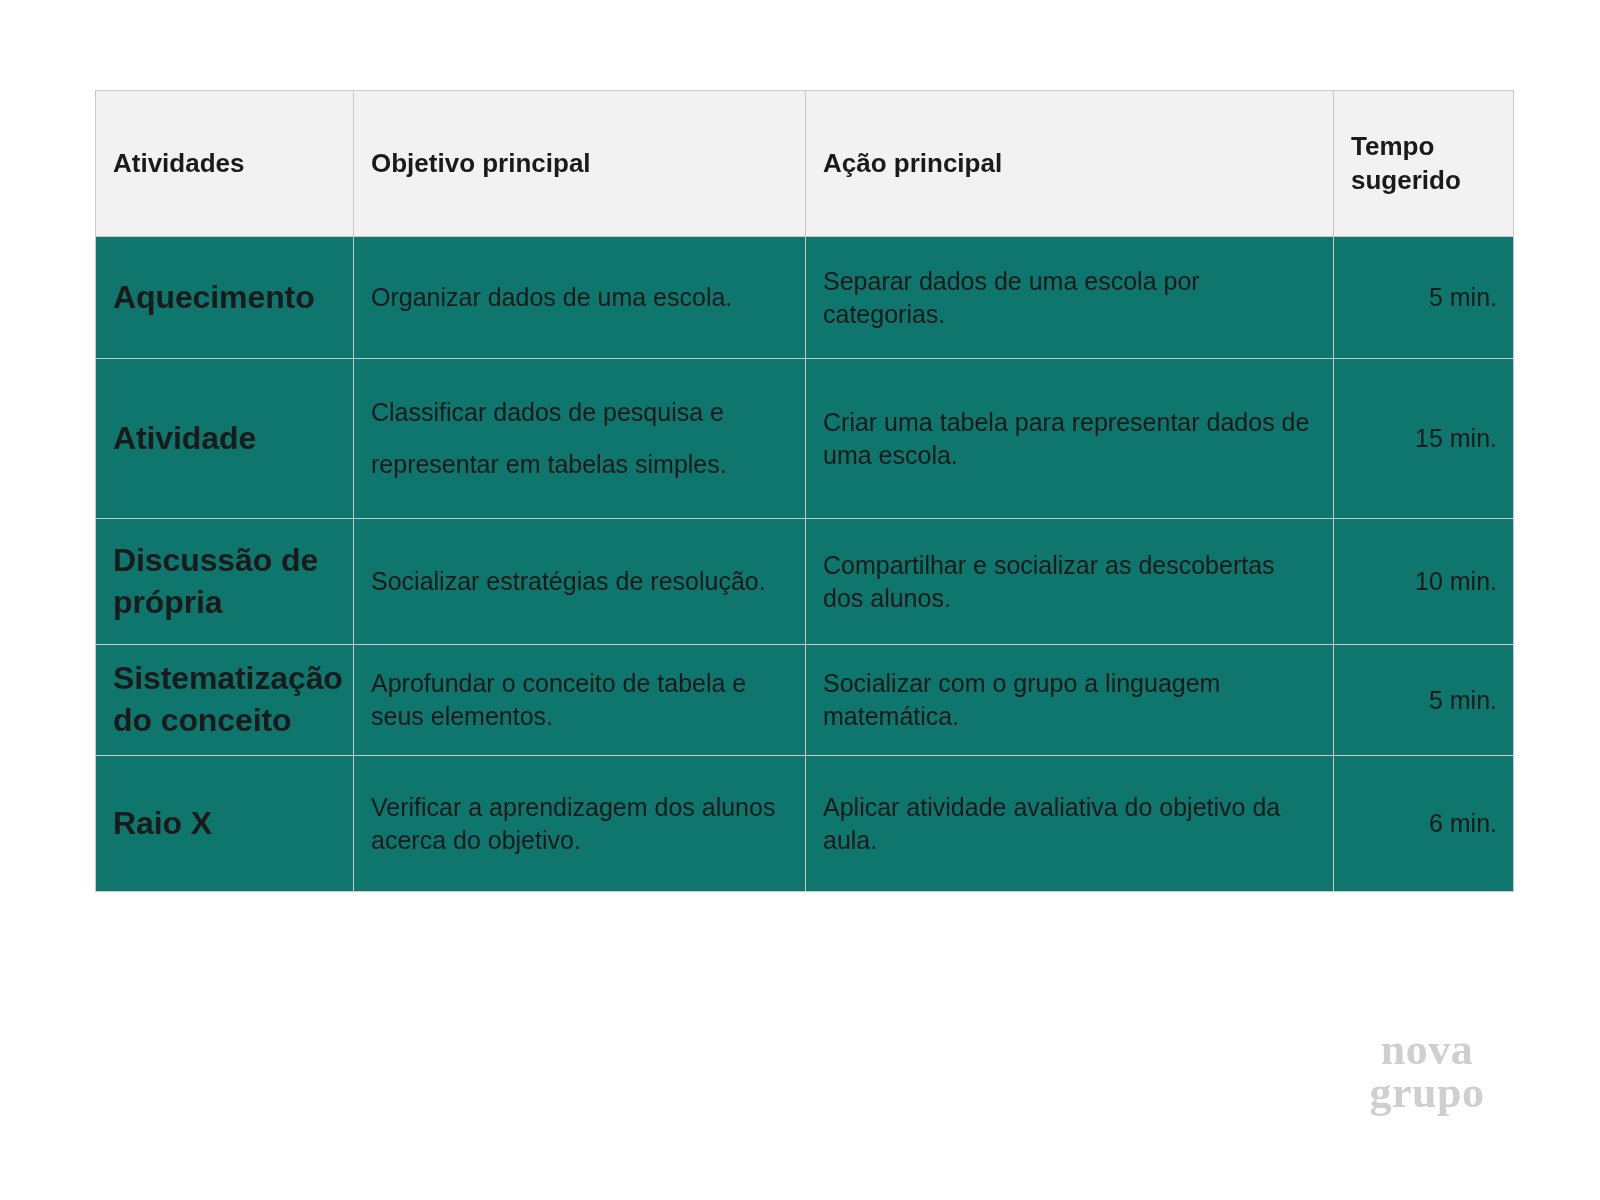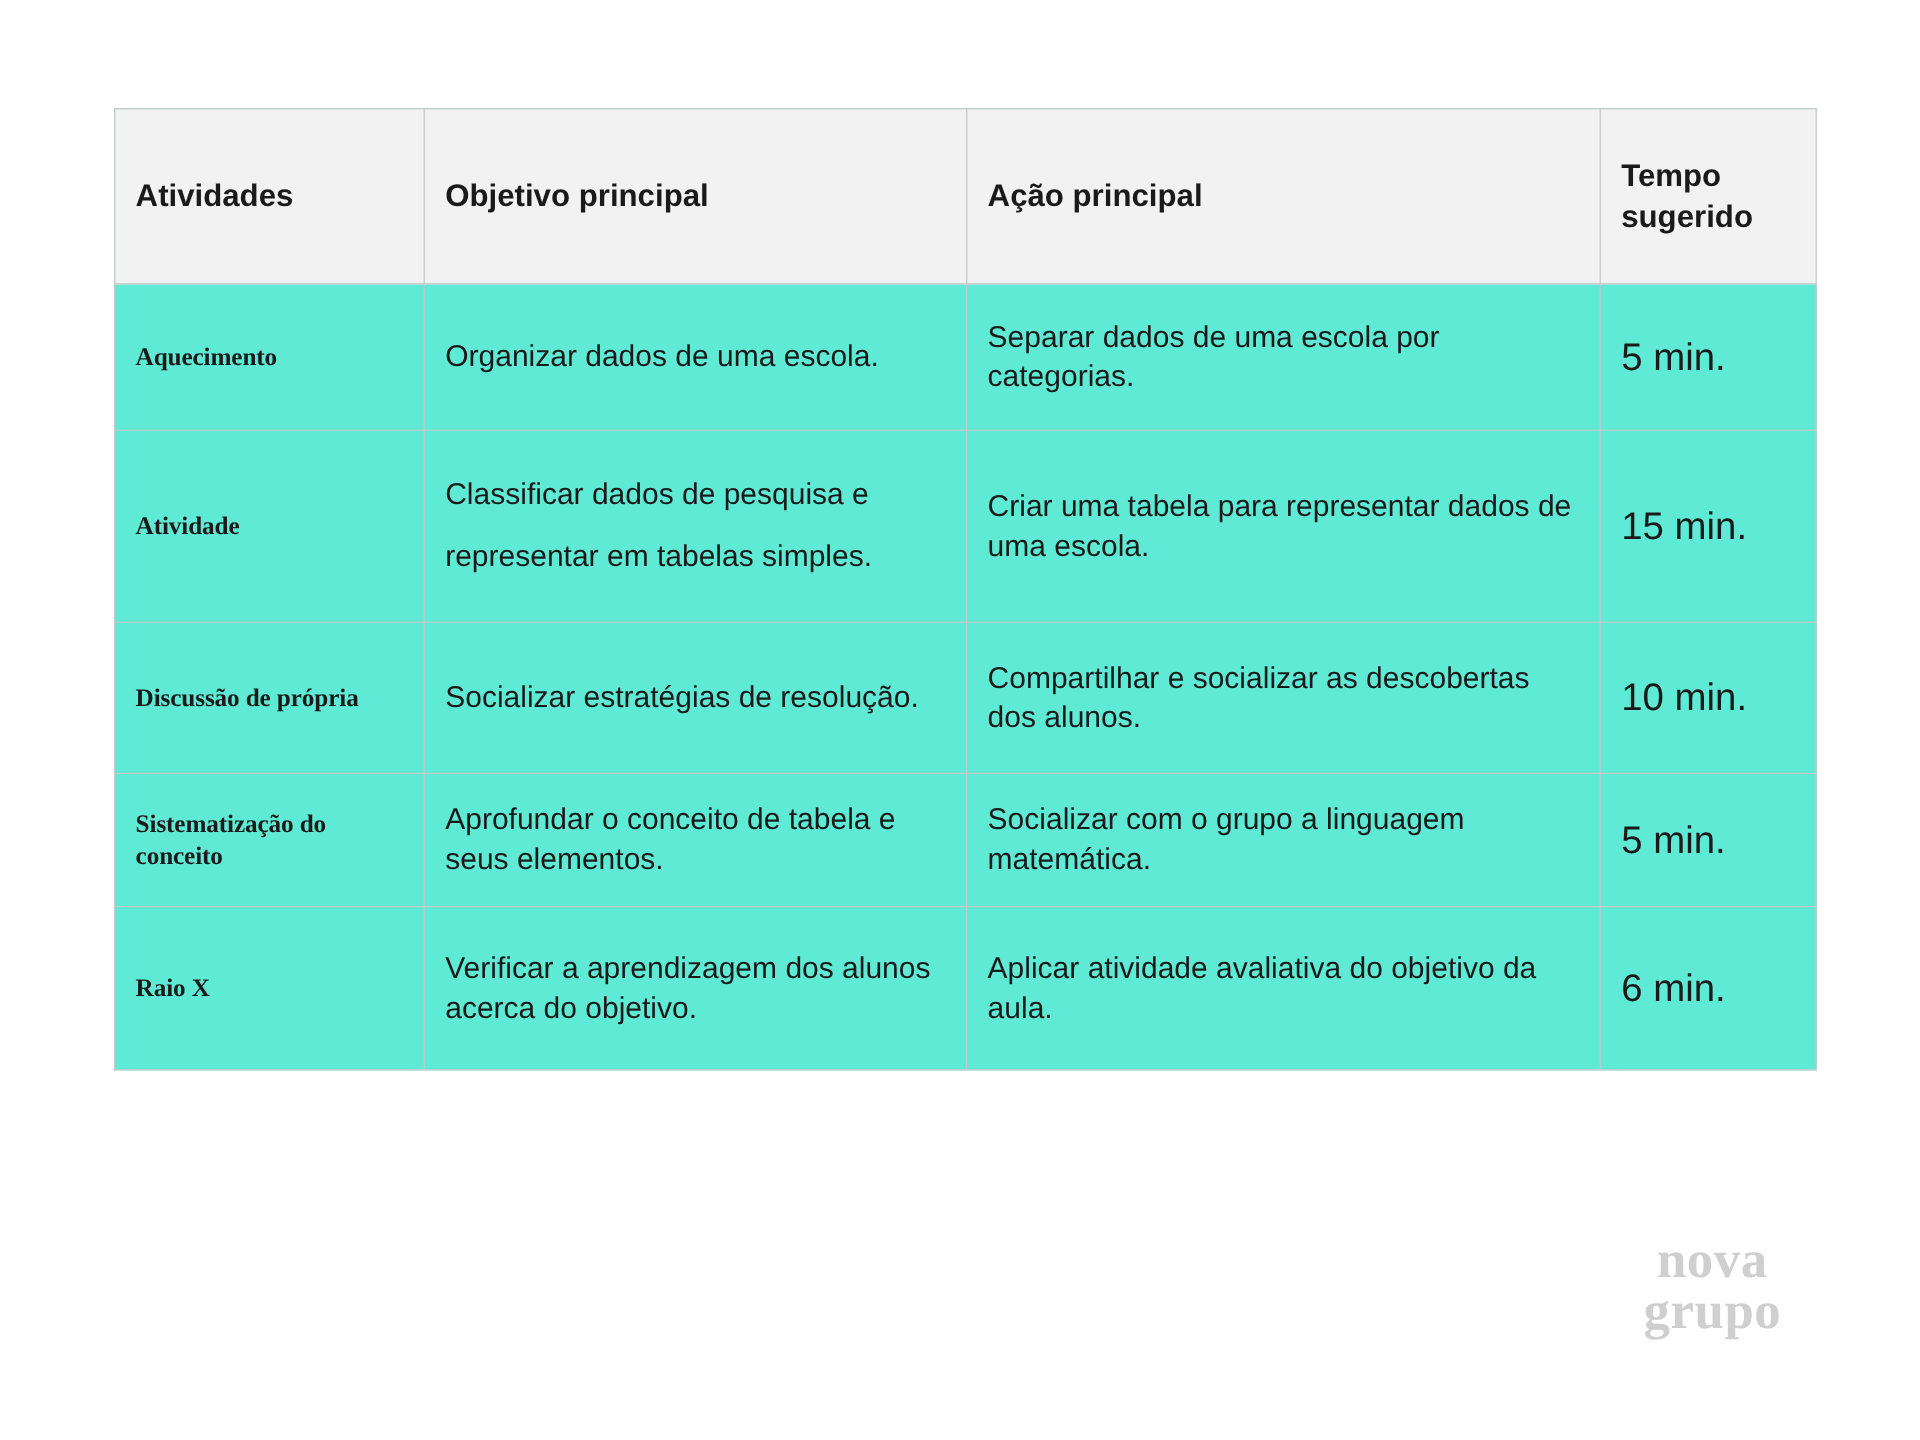--- a/index.html
+++ b/index.html
@@ -23,21 +23,21 @@
   }
 
   
   .lesson-table {
     position: absolute;
     left: 95px;
     top: 90px;
     width: 1418px;
     border-collapse: collapse;
     table-layout: fixed;
-    background: #5eead4;
+    background: #0f766e;
   }
   .lesson-table col.c1 { width: 258px; }
   .lesson-table col.c2 { width: 452px; }
   .lesson-table col.c3 { width: 528px; }
   .lesson-table col.c4 { width: 180px; }
 
   .lesson-table th,
   .lesson-table td {
     border: 1px solid #c9c9c9;
     vertical-align: middle;
@@ -58,29 +58,29 @@
   }
 
   .lesson-table tbody td {
     font-size: 25px;
     line-height: 1.32;
     font-weight: normal;
   }
 
   .lesson-table tbody td.activity {
     font-weight: bold;
-    font-size: 21px;
+    font-size: 32px;
     line-height: 1.30;
     letter-spacing: -0.1px;
-    font-family: Liberation Serif, serif;
   }
 
   .lesson-table tbody td.time {
-    font-size: 32px;
+    font-size: 25px;
     white-space: nowrap;
+    text-align: right;
   }
 
   
   tr[data-row="0"] td { height: 101px; }
   tr[data-row="1"] td { height: 139px; }
   tr[data-row="1"] td.objective { line-height: 2.05; }
   tr[data-row="2"] td { height: 105px; }
   tr[data-row="3"] td { height: 90px; }
   tr[data-row="4"] td { height: 123px; }
   tr[data-row="5"] td { height: 115px; }

